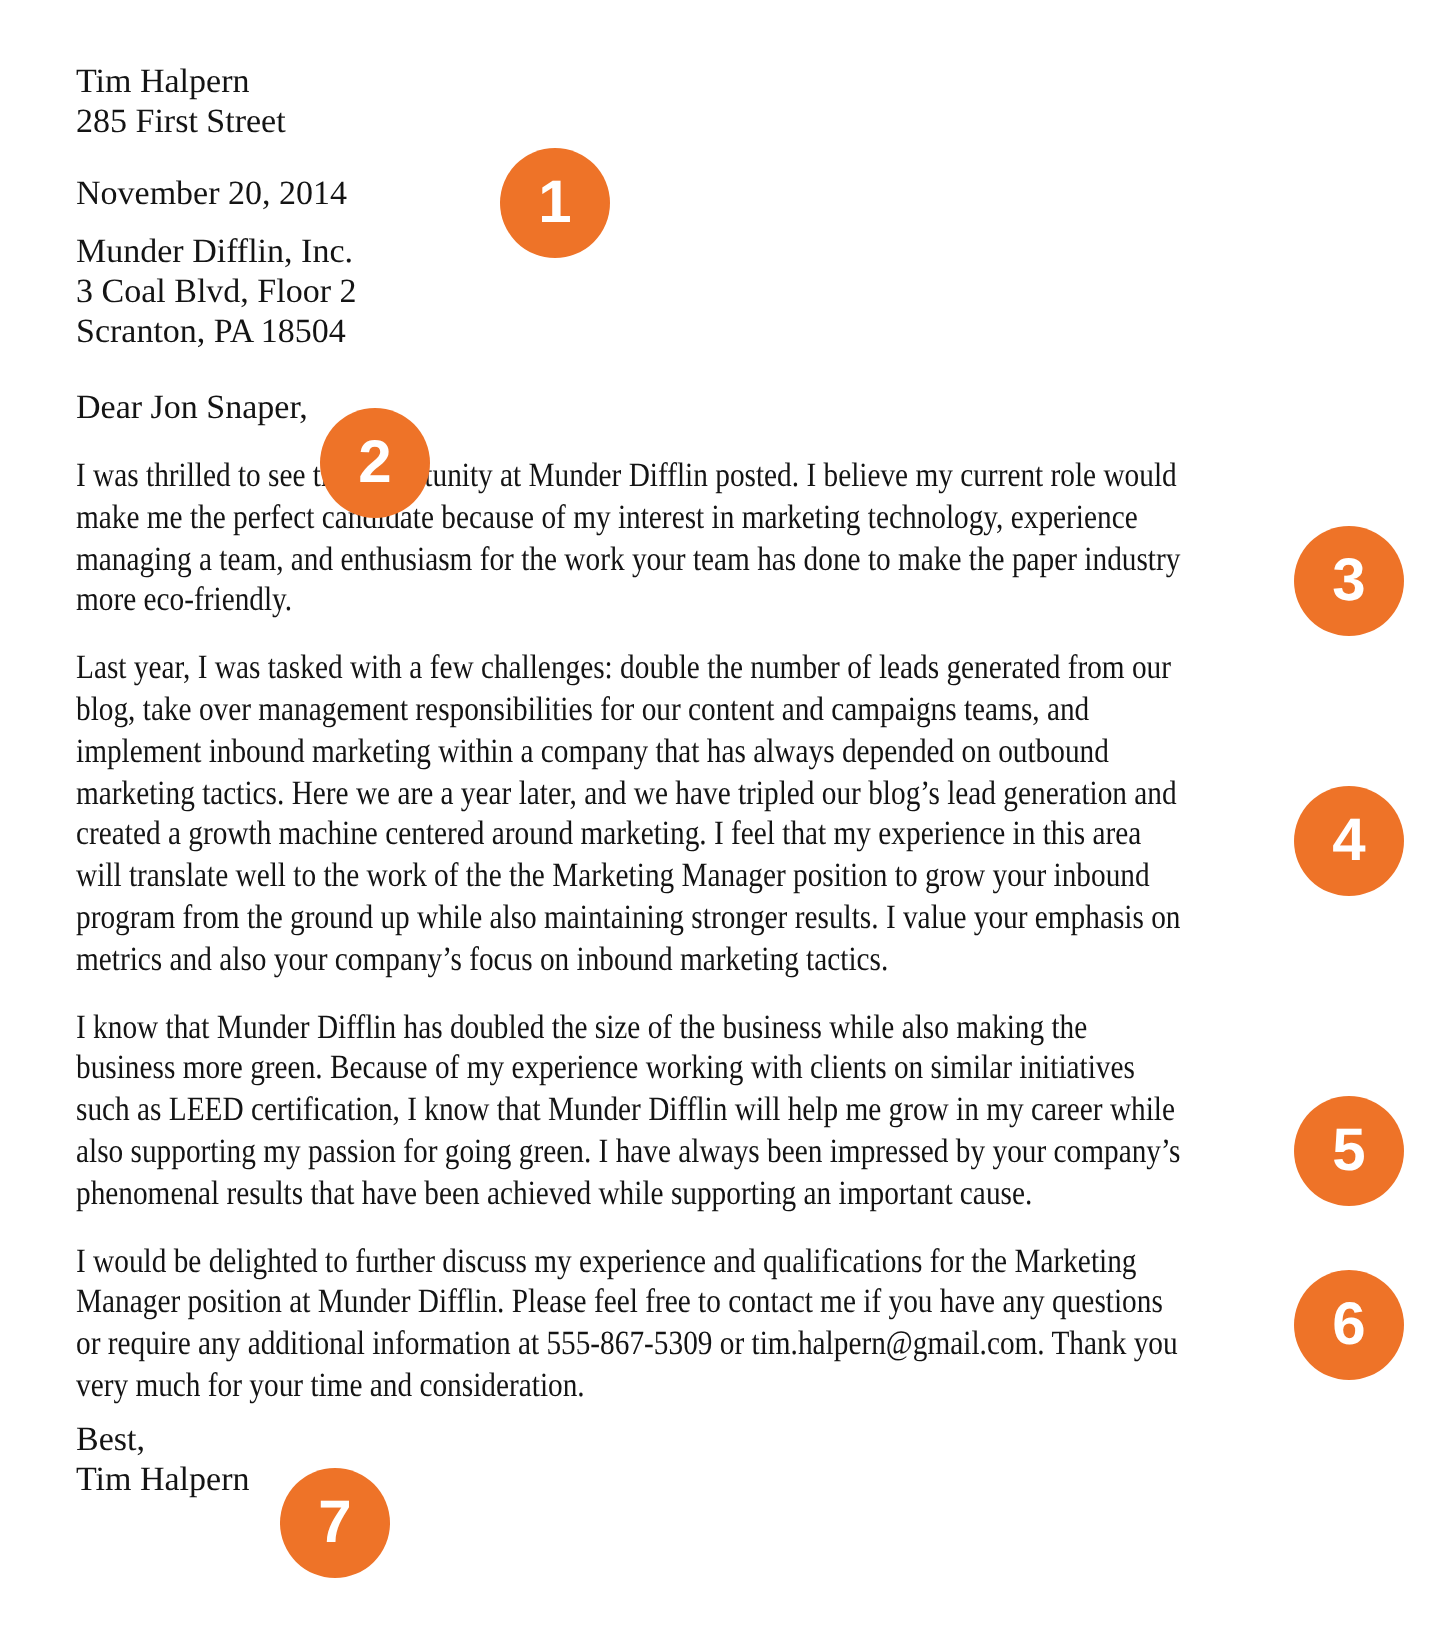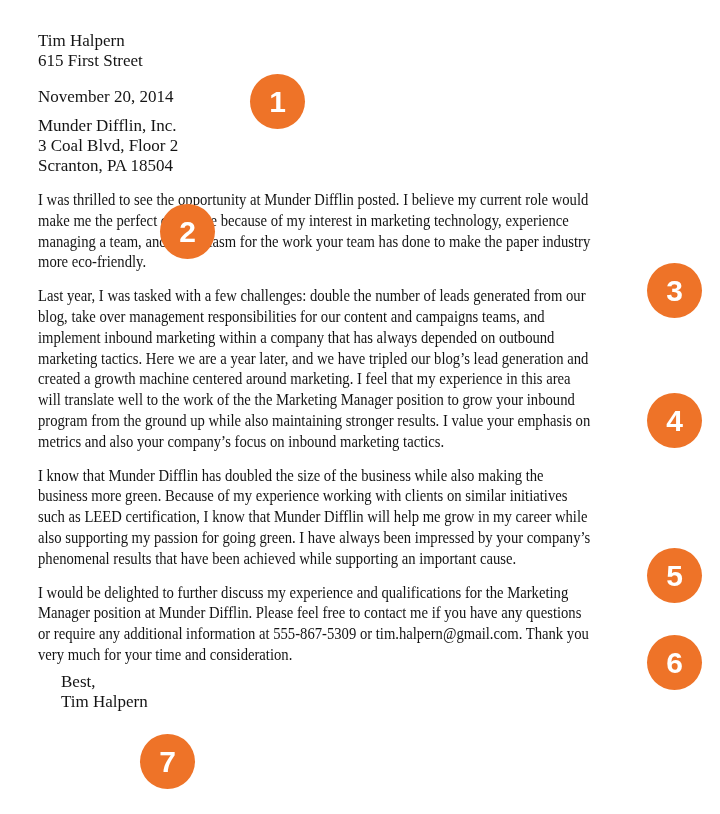--- a/index.html
+++ b/index.html
@@ -28,21 +28,21 @@
   .body-text {
     font-size: 17px;
     line-height: 20.8px;
     margin: 14px 0 0 0;
     width: 730px;
     white-space: pre-line;
     transform: scaleX(0.862);
     transform-origin: 0 0;
   }
   .body-text + .body-text { margin-top: 13px; }
-  .sig-block { margin-top: 6px; margin-left: 23px; }
+  .sig-block { margin-top: 6px; }
   .badge {
     position: absolute;
     width: 55px;
     height: 55px;
     border-radius: 50%;
     color: #ffffff;
     font-family: "Liberation Sans", sans-serif;
     font-weight: bold;
     font-size: 30px;
     display: flex;
@@ -60,31 +60,32 @@
 </style>
 </head>
 <body>
 
 <div class="page">
 
   <div class="letter">
 
     <div class="sender-block">
       <div class="addr-line">Tim Halpern</div>
-      <div class="addr-line">615 First Street</div>
+      <div class="addr-line">285 First Street</div>
     </div>
 
     <div class="date-line">November 20, 2014</div>
 
     <div class="recipient-block">
       <div class="addr-line">Munder Difflin, Inc.</div>
       <div class="addr-line">3 Coal Blvd, Floor 2</div>
       <div class="addr-line">Scranton, PA 18504</div>
     </div>
 
+    <div class="salutation">Dear Jon Snaper,</div>
 
     <p class="body-text">I was thrilled to see the opportunity at Munder Difflin posted. I believe my current role would
 make me the perfect candidate because of my interest in marketing technology, experience
 managing a team, and enthusiasm for the work your team has done to make the paper industry
 more eco-friendly.</p>
     <p class="body-text">Last year, I was tasked with a few challenges: double the number of leads generated from our
 blog, take over management responsibilities for our content and campaigns teams, and
 implement inbound marketing within a company that has always depended on outbound
 marketing tactics. Here we are a year later, and we have tripled our blog’s lead generation and
 created a growth machine centered around marketing. I feel that my experience in this area

